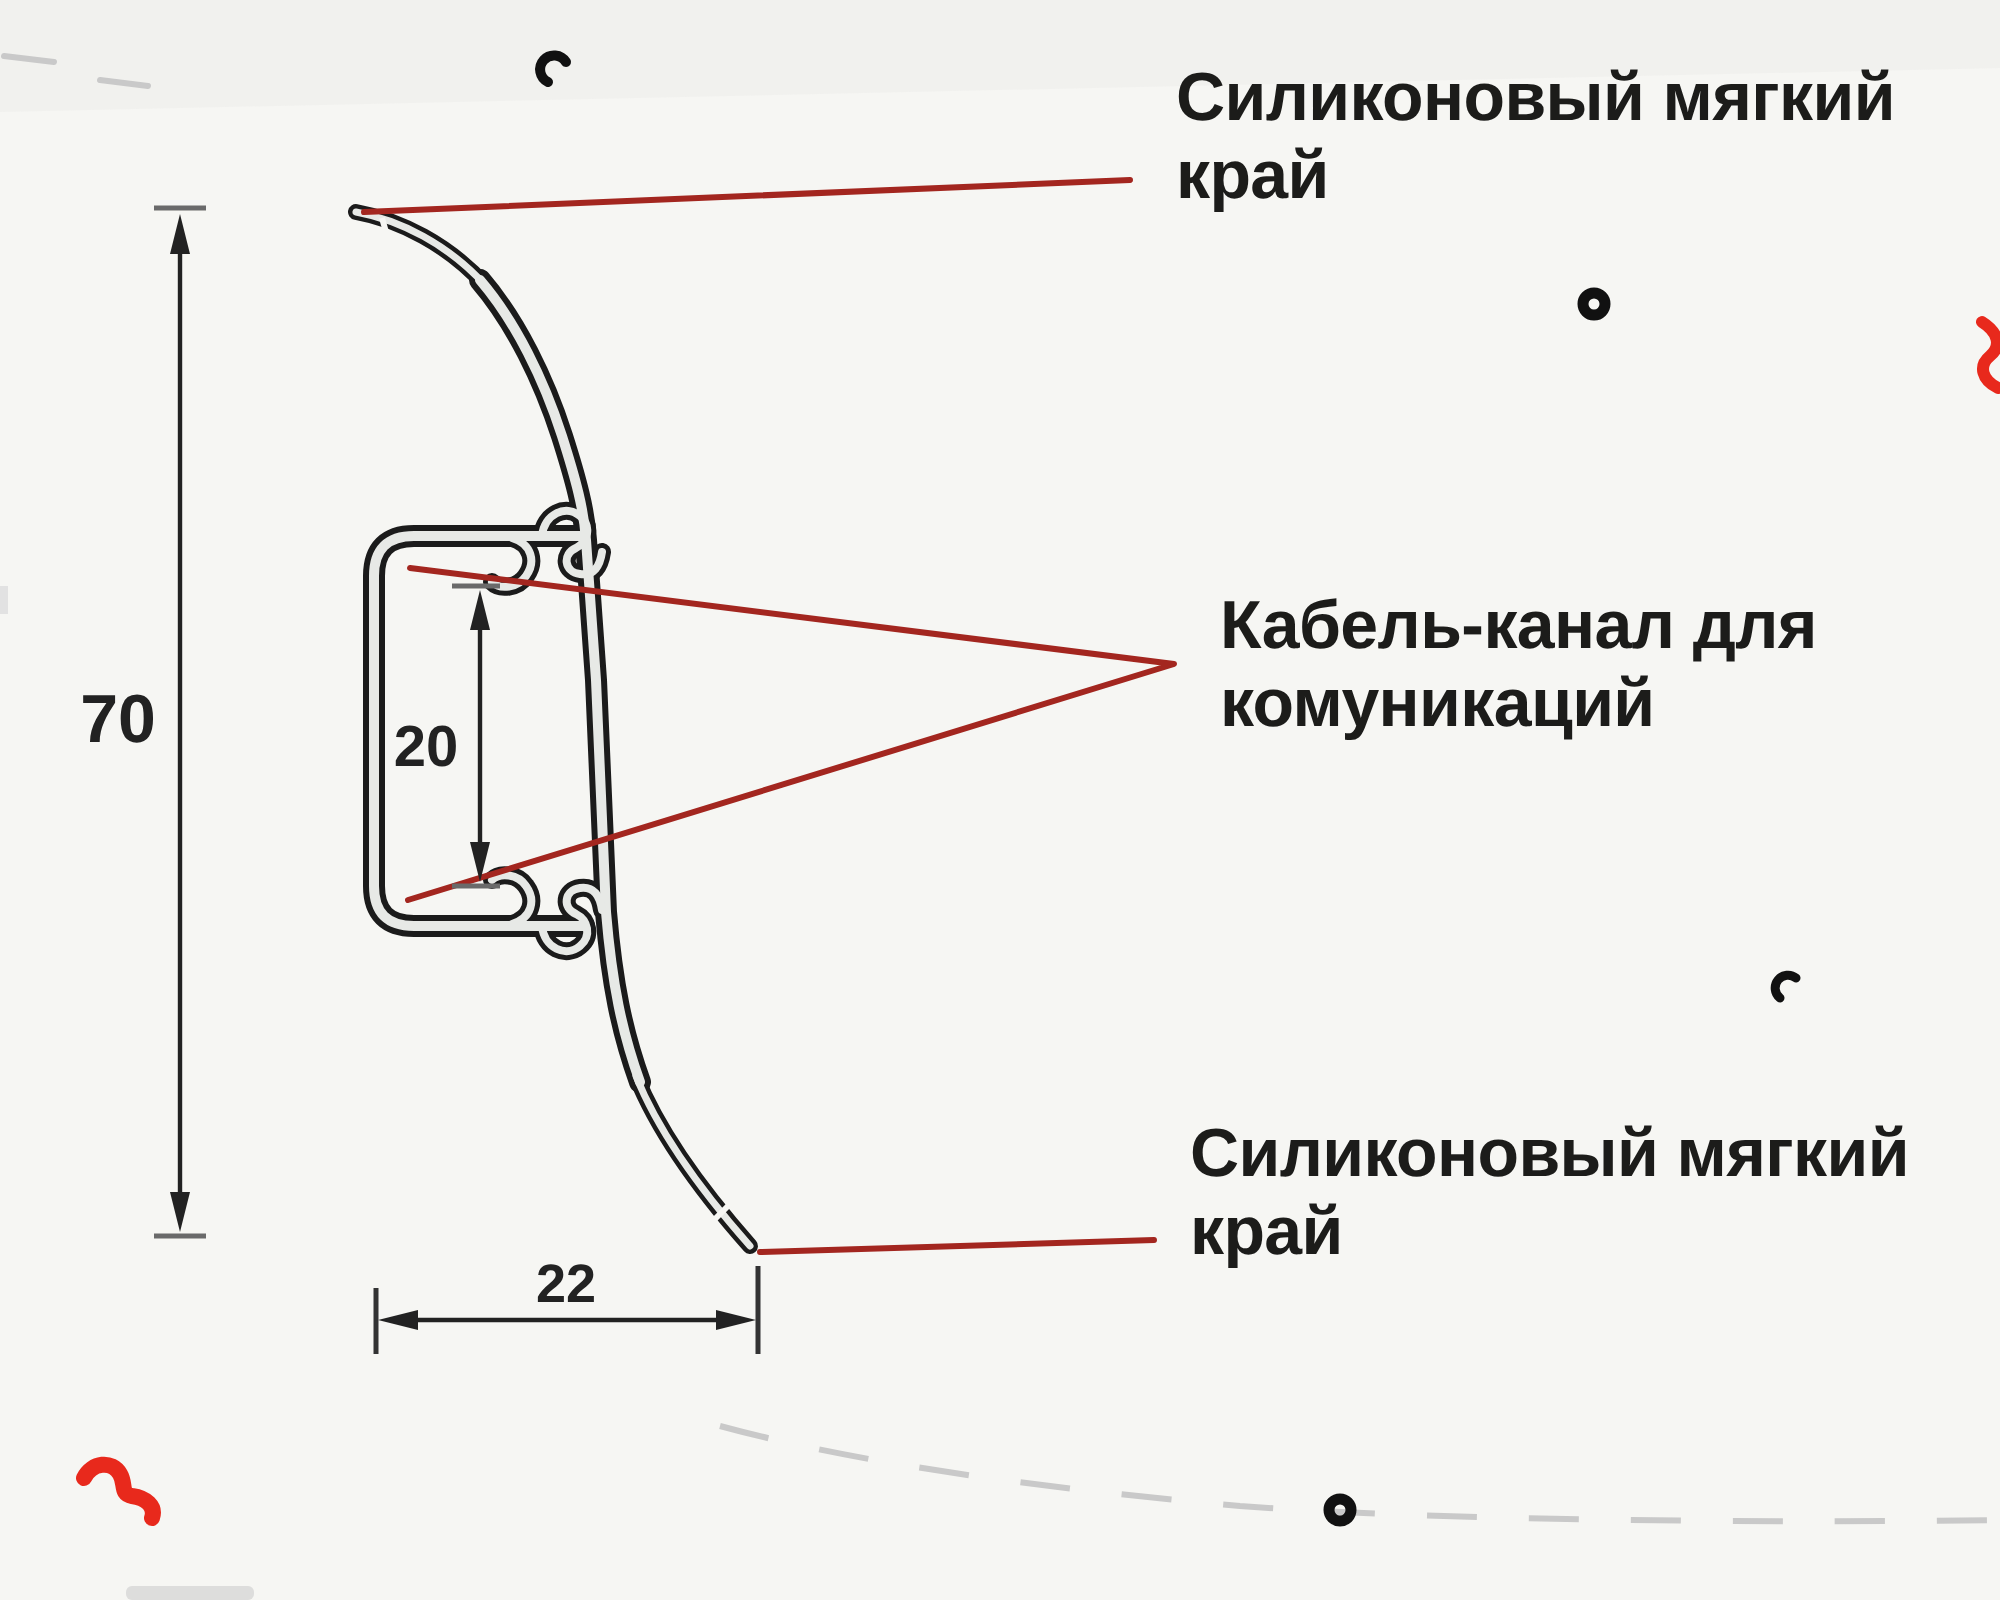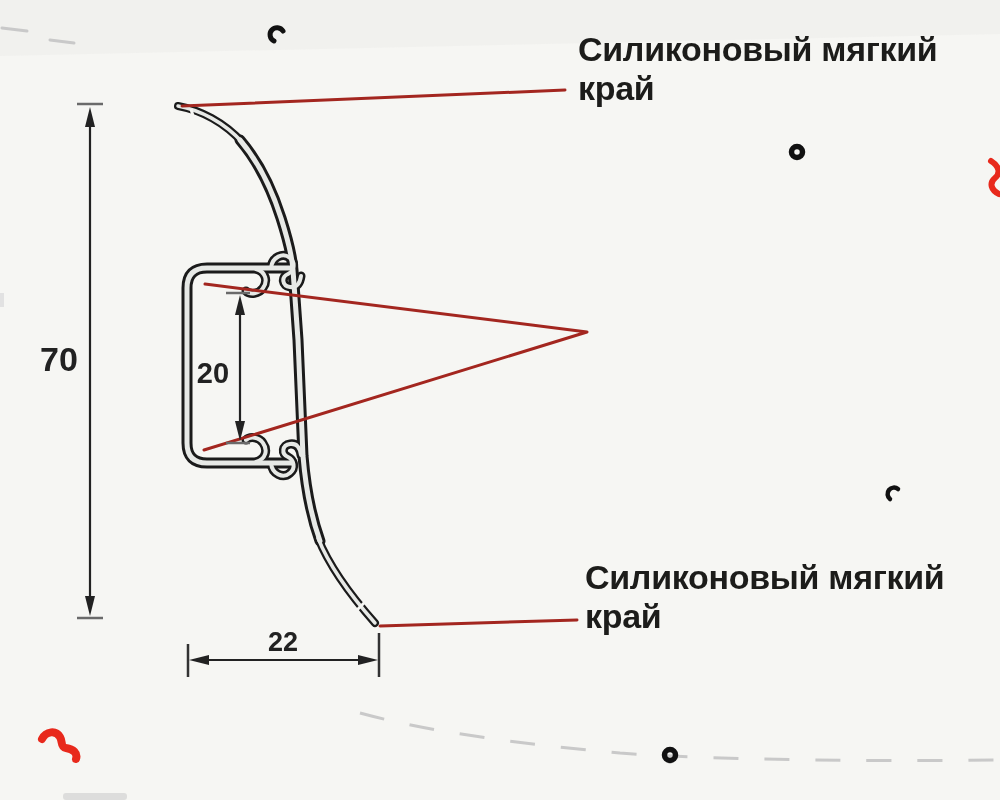--- a/index.html
+++ b/index.html
@@ -11,20 +11,21 @@
   #stage{position:absolute;left:0;top:0;width:1000px;height:800px;}
   svg{position:absolute;left:0;top:0;}
   .label{
     position:absolute;
     font-family:"Liberation Sans", sans-serif;
     font-weight:700;
     font-size:34px;
     line-height:39px;
     color:#1c1c1a;
     letter-spacing:-0.3px;
+    margin-left:10px;
   }
   .dim-text{
     font-family:"Liberation Sans", sans-serif;
     font-weight:600;
     fill:#222222;
   }
 </style>
 </head>
 <body>
 
@@ -122,15 +123,16 @@
   <path d="M 898,489 A 6,6 0 1 0 890,499" fill="none" stroke="#111" stroke-width="4.5" stroke-linecap="round"></path>
   <circle cx="797" cy="152" r="5.5" fill="none" stroke="#111" stroke-width="5.5"></circle>
   <circle cx="670" cy="755" r="5.5" fill="none" stroke="#111" stroke-width="5.5"></circle>
   <path d="M 991,161 C 999,166 1001,173 995,178 C 989,183 991,190 999,194" fill="none" stroke="#e8291c" stroke-width="6" stroke-linecap="round"></path>
   <path d="M 42,739 C 46,731 56,730 60,737 C 63,742 60,747 66,748 C 73,749 78,753 76,759" fill="none" stroke="#e8291c" stroke-width="8" stroke-linecap="round"></path>
   <rect x="63" y="793" width="64" height="7" rx="3" fill="#c9c9c9" opacity="0.55"></rect>
 </svg>
 
   <div class="label" style="left:578px; top:30px; width:400px;">Силиконовый мягкий край</div>
 
+  <div class="label" style="left:600px; top:294px; width:380px;">Кабель-канал для комуникаций</div>
 
   <div class="label" style="left:585px; top:558px; width:430px;">Силиконовый мягкий край</div>
 </div>
 
 </body></html>

